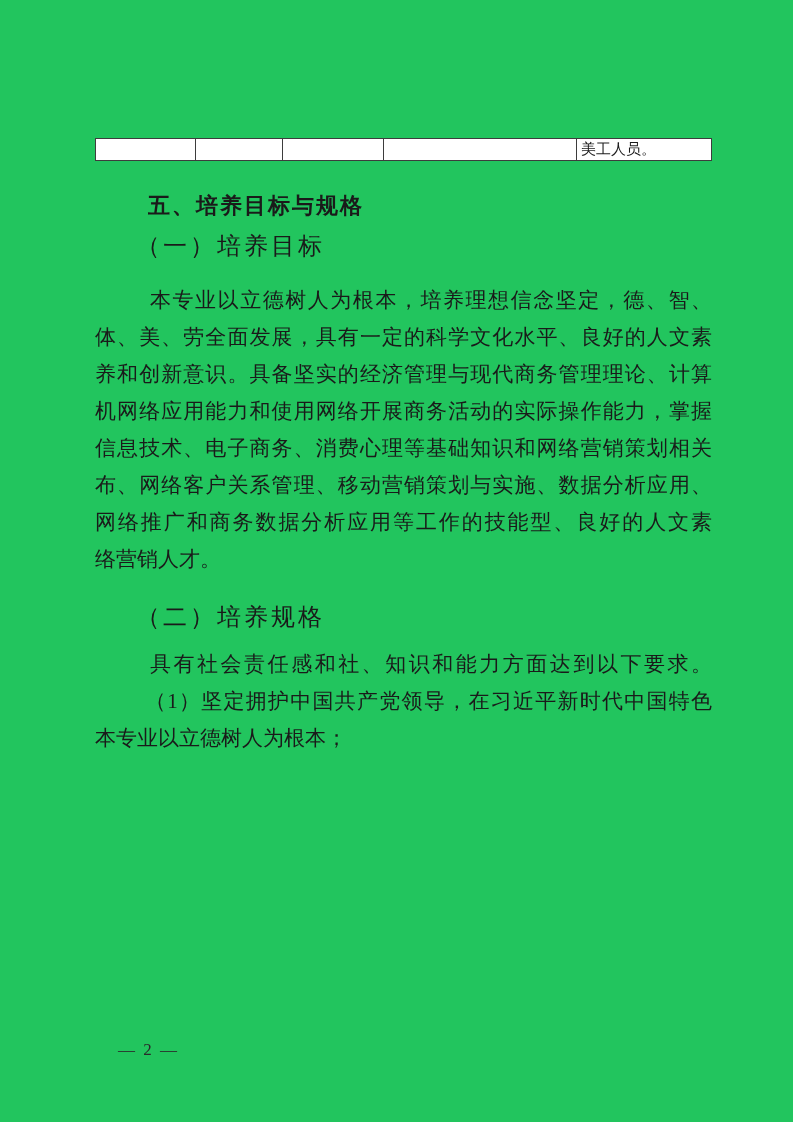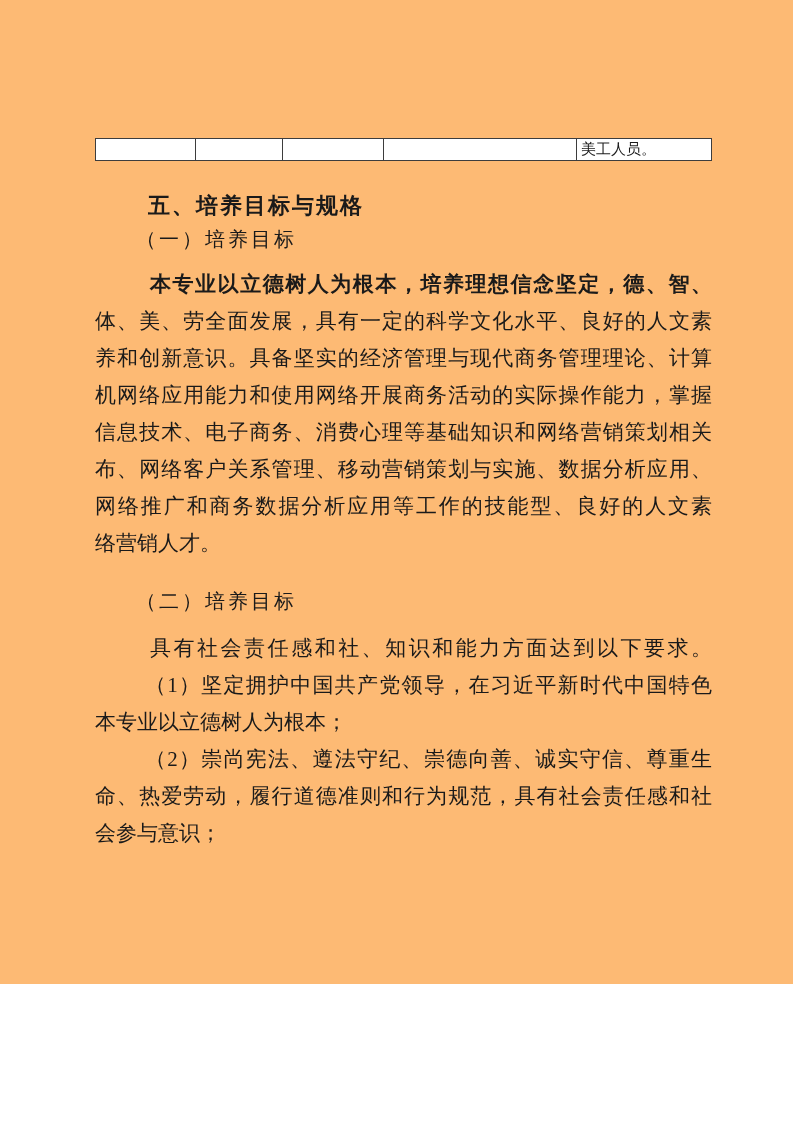--- a/index.html
+++ b/index.html
@@ -1,19 +1,19 @@
 <!DOCTYPE html>
 <html><head>
 <meta charset="utf-8">
 <style>
   html,body{margin:0;padding:0;background:#ffffff;}
   .page{
     position:relative;
-    width:793px;height:984px;
-    background:#fdba74;
+    width:793px;height:1122px;
+    background:#22c55e;
     color:#1a1a1a;
     font-family:"Liberation Serif","DejaVu Serif",serif;
     overflow:hidden;
   }
   .content{position:absolute;left:95px;top:138px;width:617px;}
 
   
   .tbl{display:flex;border:1px solid #3d3d3d;height:23px;box-sizing:border-box;background:#fff;}
   .tbl .cell{
     box-sizing:border-box;height:100%;
@@ -25,36 +25,36 @@
   .c1{width:100px;} .c2{width:87px;} .c3{width:101px;} .c4{width:193px;}
 
   
   .h1{
     margin:32px 0 0 53px;
     font-family:Liberation Serif, serif;
     font-weight:bold;font-size:22px;line-height:26px;
     letter-spacing:2px;
   }
   .h2{
-    margin:7px 0 0 41px;
-    font-size:20px;line-height:26px;
+    margin:14px 0 0 41px;
+    font-size:24px;line-height:26px;
     letter-spacing:3px;
   }
   .h2b{margin-top:26px;}
 
   
   .line{
     font-size:21px;line-height:37px;height:37px;
     text-align:justify;text-align-last:justify;
     overflow:hidden;
   }
   .line.end{text-align:right;text-align-last:left;}
   .ind{text-indent:55px;}
   .ind2{text-indent:50px;}
-  .mt14{margin-top:14px;font-weight:bold;}
+  .mt14{margin-top:23px;}
   .mt16{margin-top:16px;}
 
   .pagenum{
     position:absolute;left:118px;top:1040px;
     font-size:17px;letter-spacing:2px;color:#2a2a2a;
   }
 </style>
 </head>
 <body>
 
@@ -77,31 +77,26 @@
       <div class="line ind mt14">本专业以立德树人为根本，培养理想信念坚定，德、智、</div>
       <div class="line">体、美、劳全面发展，具有一定的科学文化水平、良好的人文素</div>
       <div class="line">养和创新意识。具备坚实的经济管理与现代商务管理理论、计算</div>
       <div class="line">机网络应用能力和使用网络开展商务活动的实际操作能力，掌握</div>
       <div class="line">信息技术、电子商务、消费心理等基础知识和网络营销策划相关</div>
       <div class="line">布、网络客户关系管理、移动营销策划与实施、数据分析应用、</div>
       <div class="line">网络推广和商务数据分析应用等工作的技能型、良好的人文素</div>
       <div class="line end">络营销人才。</div>
     </div>
 
-    <div class="h2 h2b">（二）培养目标</div>
+    <div class="h2 h2b">（二）培养规格</div>
 
     <div class="line ind mt16">具有社会责任感和社、知识和能力方面达到以下要求。</div>
 
     <div>
       <div class="line ind2">（1）坚定拥护中国共产党领导，在习近平新时代中国特色</div>
       <div class="line end">本专业以立德树人为根本；</div>
     </div>
 
-    <div>
-      <div class="line ind2">（2）崇尚宪法、遵法守纪、崇德向善、诚实守信、尊重生</div>
-      <div class="line">命、热爱劳动，履行道德准则和行为规范，具有社会责任感和社</div>
-      <div class="line end">会参与意识；</div>
-    </div>
 
   </div>
 
   <div class="pagenum">— 2 —</div>
 </div>
 
 </body></html>

